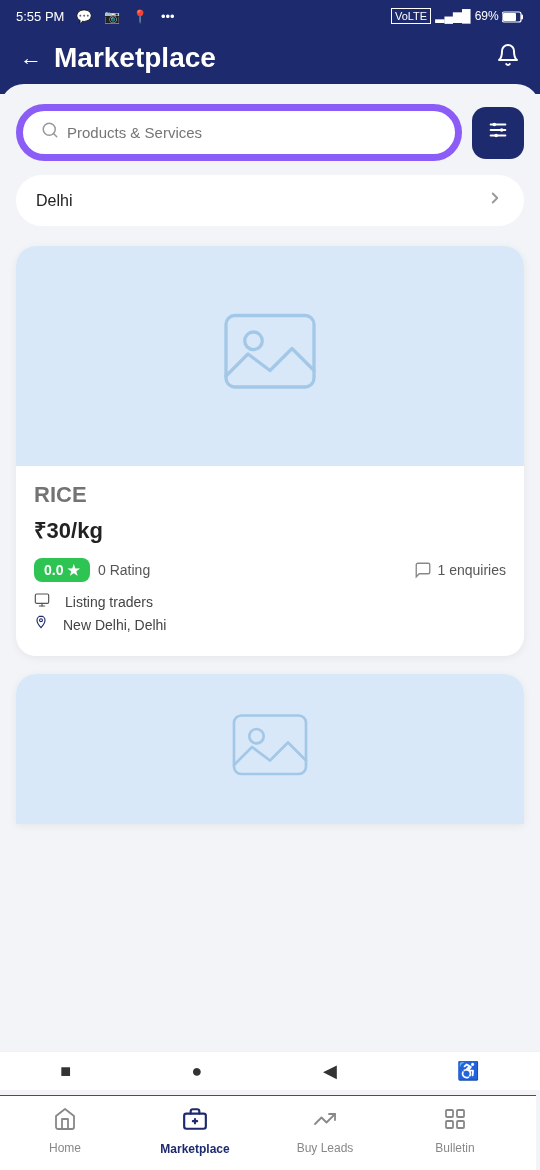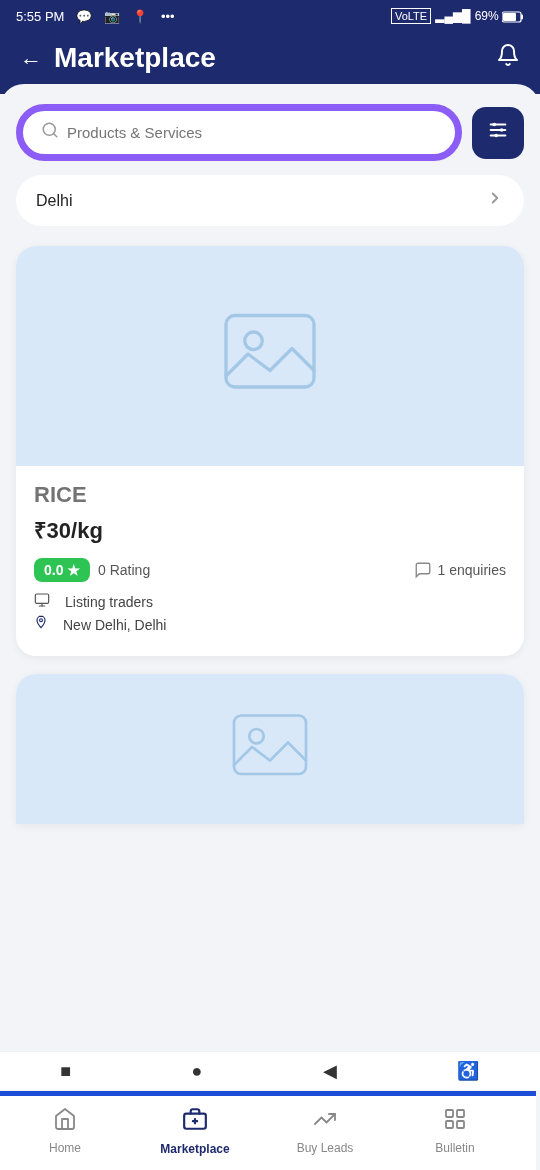--- a/index.html
+++ b/index.html
@@ -196,21 +196,21 @@
     .bottom-nav {
       position: fixed;
       bottom: 0;
       left: 0;
       width: 536px;
       background: white;
       display: flex;
       justify-content: space-around;
       align-items: center;
       padding: 10px 16px 14px 0;
-      border-top: 5px solid #1d4ed8;
+      border-top: 1px solid #1d4ed8;
       z-index: 100;
     }
     .nav-item {
       display: flex;
       flex-direction: column;
       align-items: center;
       gap: 4px;
       cursor: pointer;
       min-width: 70px;
     }

